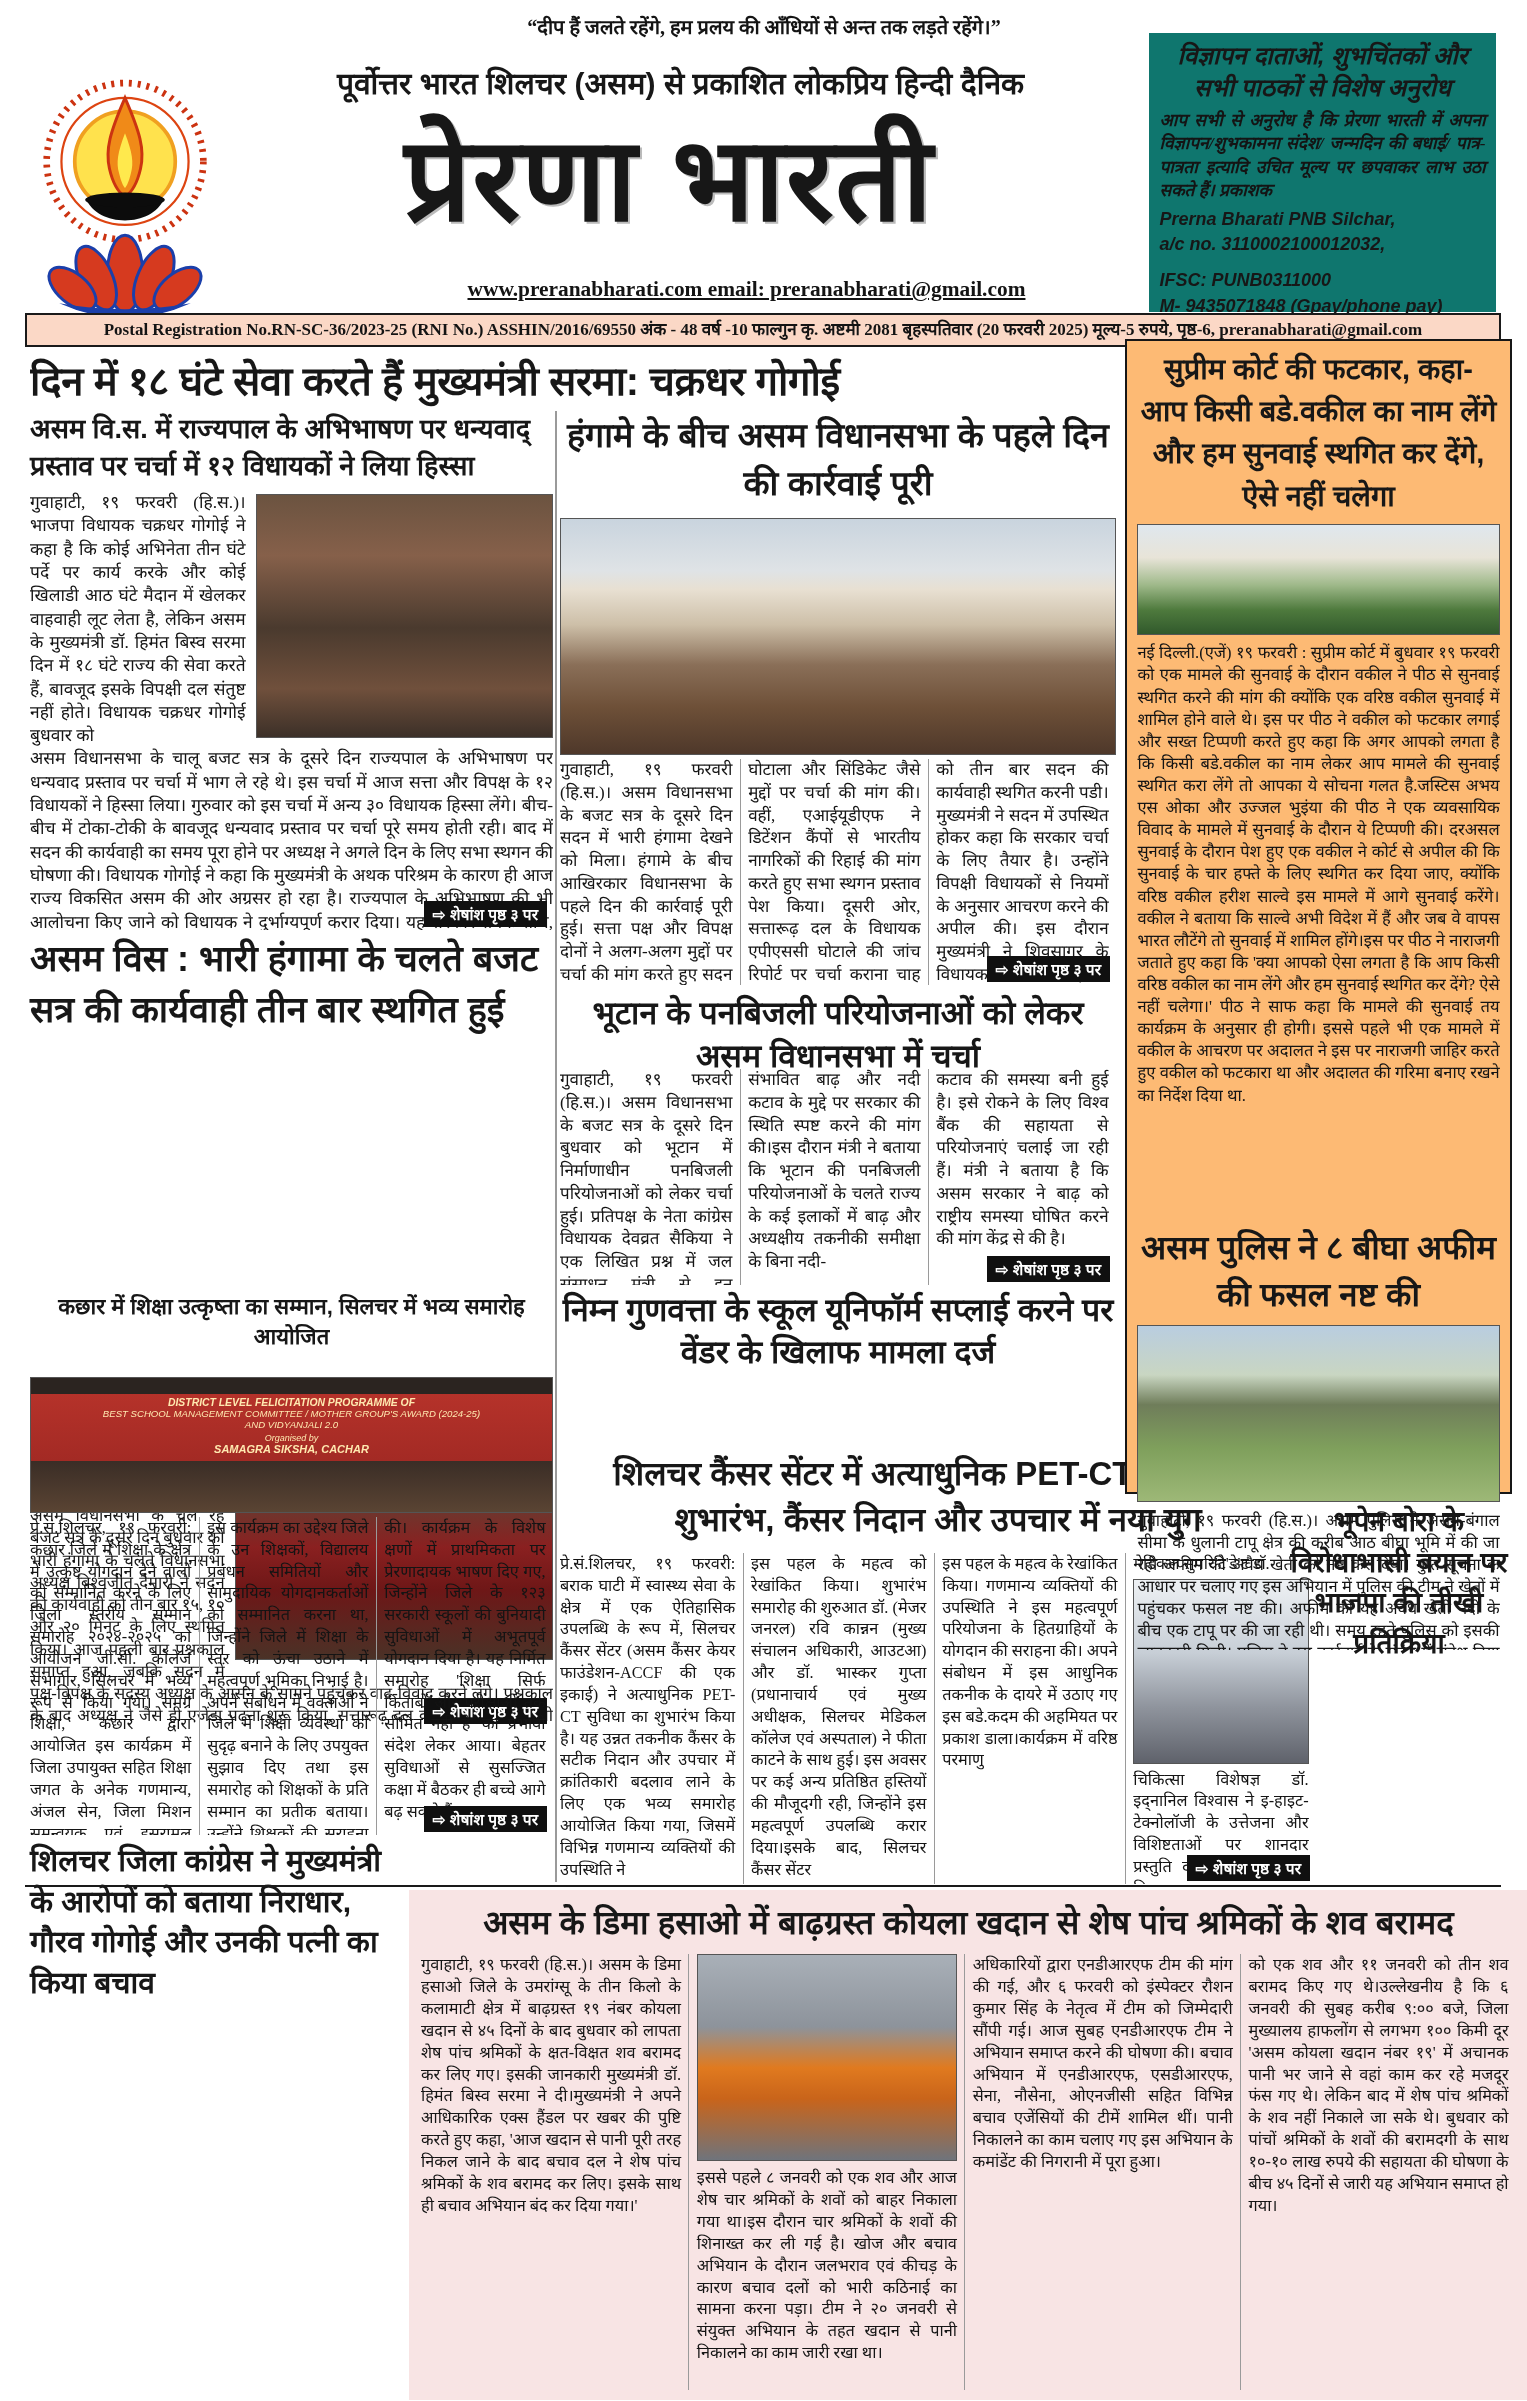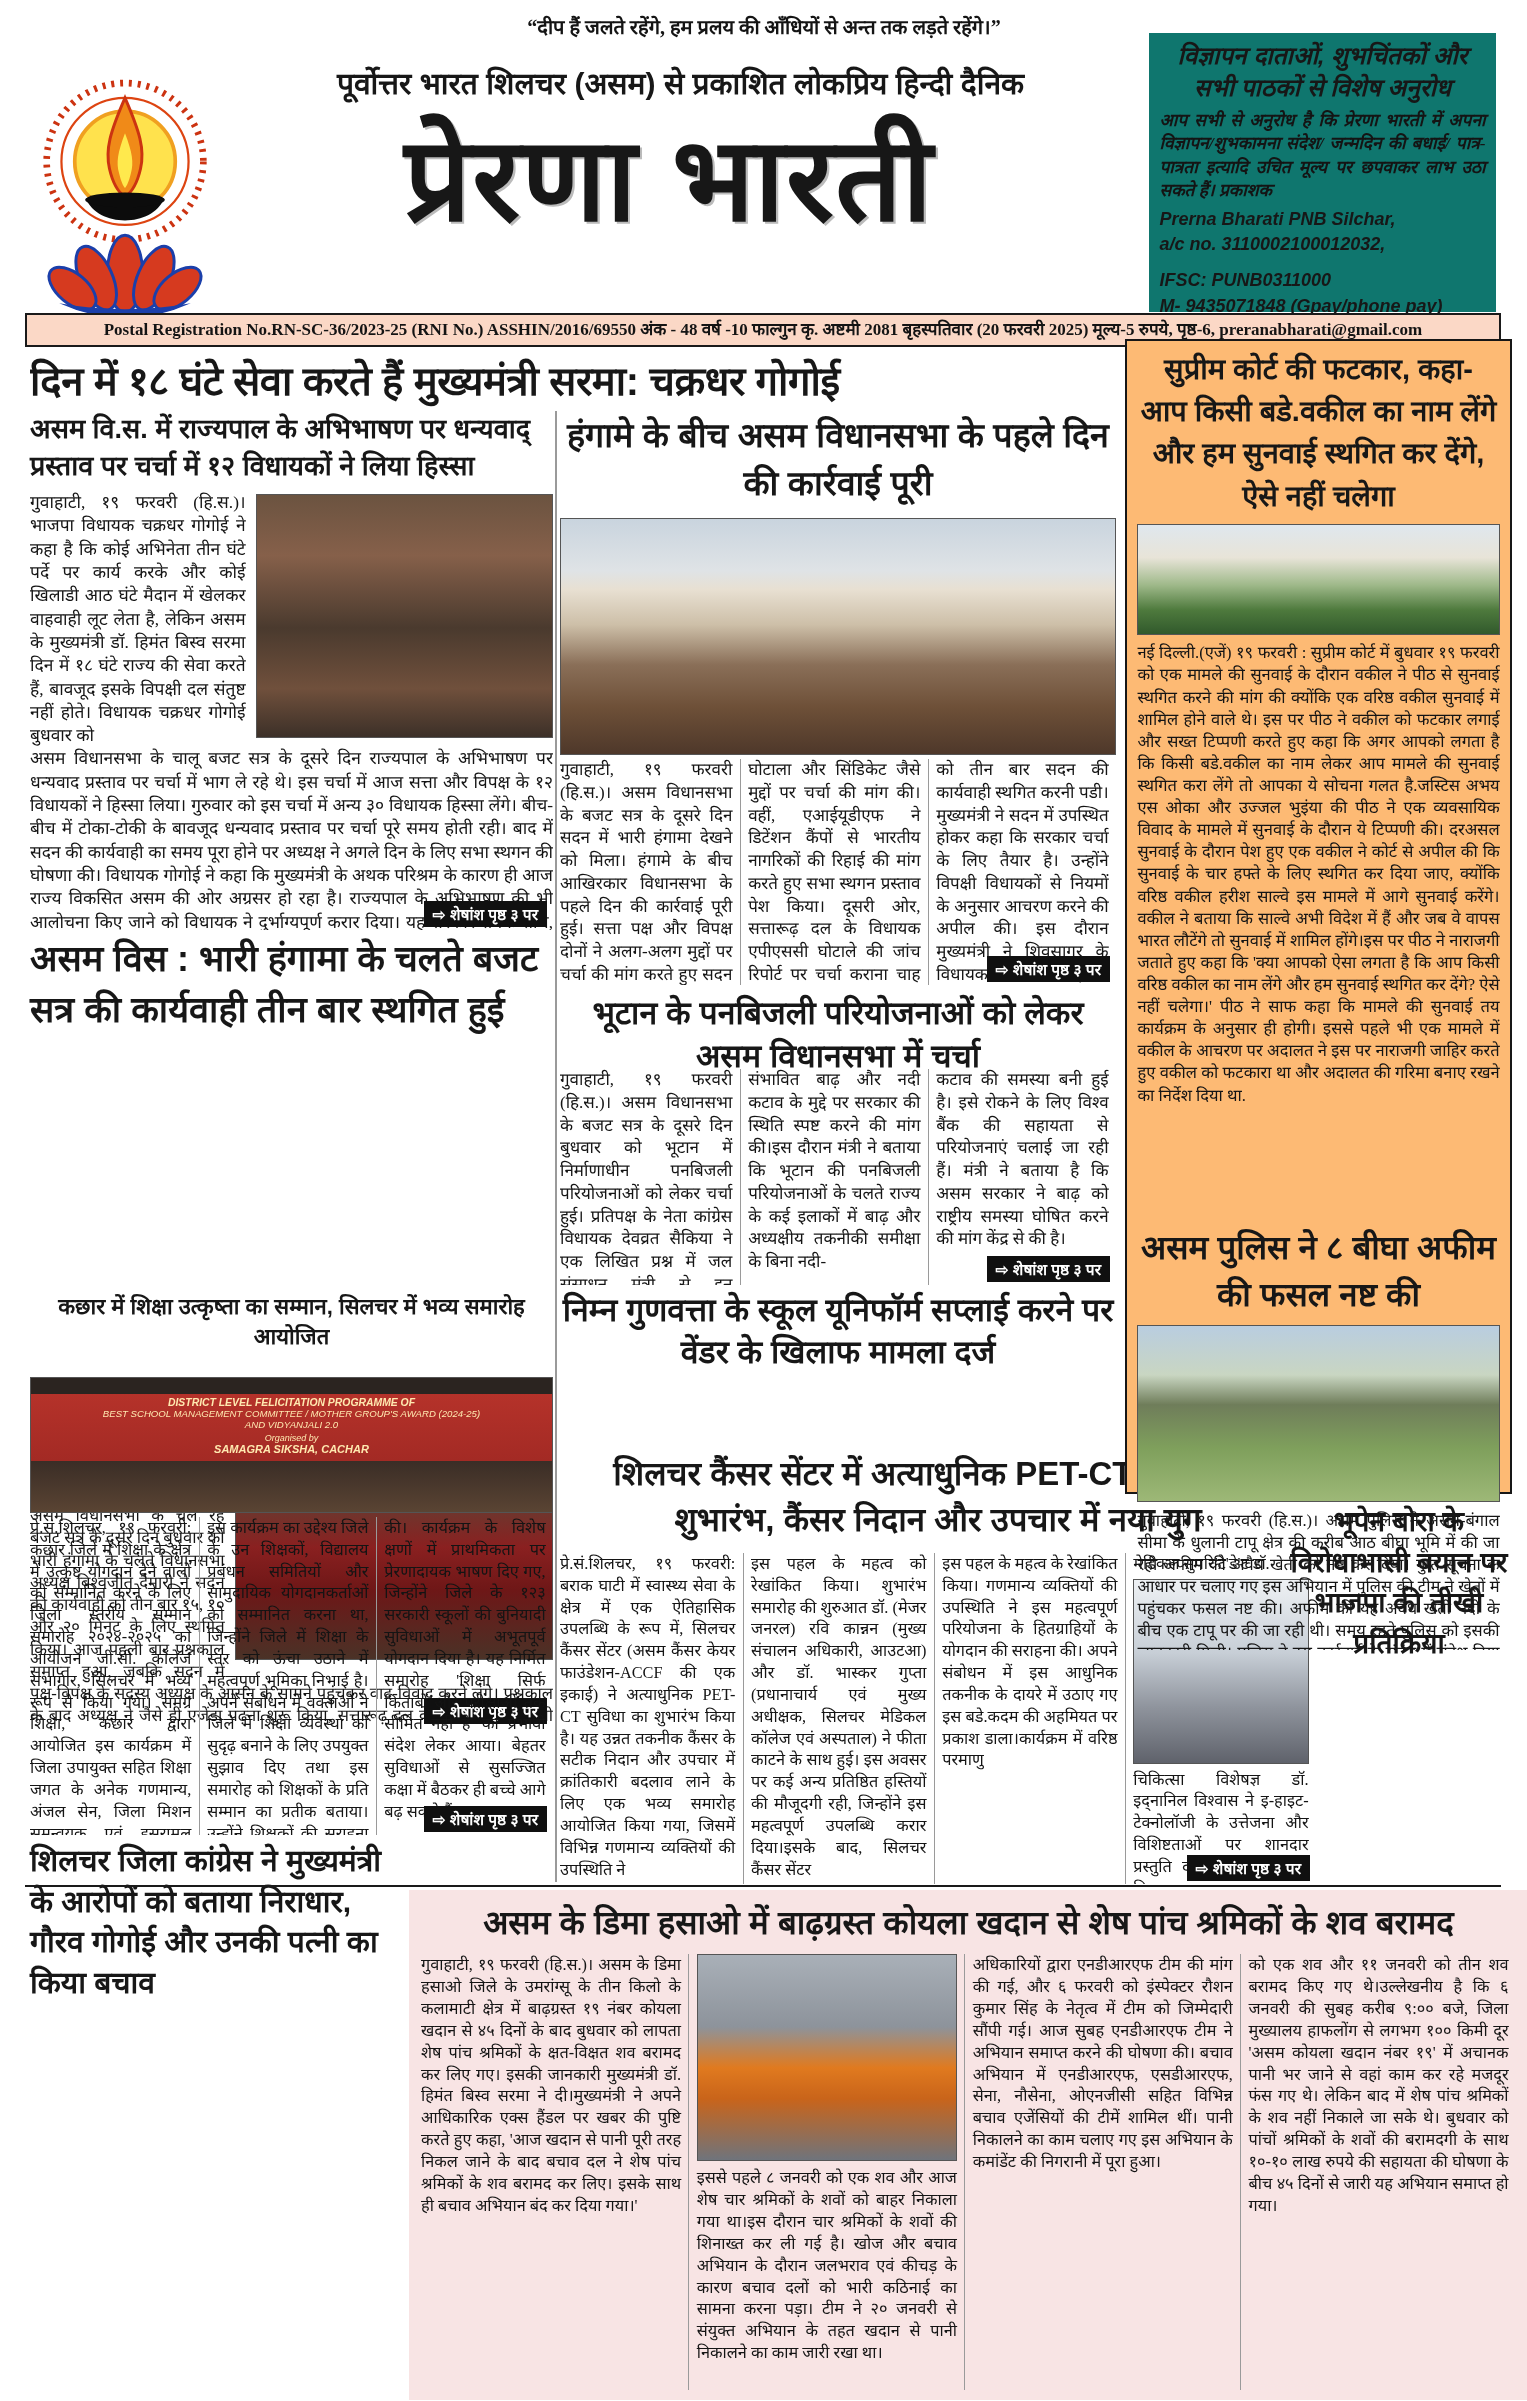--- a/index.html
+++ b/index.html
@@ -44,20 +44,21 @@
         <ellipse cx="190" cy="320" rx="20" ry="38" transform="rotate(50 190 320)"></ellipse>
       </g>
       <path d="M30 340 Q119 380 208 340 Q119 356 30 340 Z" fill="#1b3faa"></path>
     </svg>
   </div>
 
   <div class="abs center hl" style="left:237px;top:62px;width:887px;font-size:30px;">पूर्वोत्तर भारत शिलचर (असम) से प्रकाशित लोकप्रिय हिन्दी दैनिक</div>
 
   <div class="abs center hl" style="left:218px;top:87px;width:902px;height:185px;font-size:117px;line-height:185px;letter-spacing:1.5px;text-shadow:2.2px 2.2px 0 #bbb;">प्रेरणा भारती</div>
 
+  <div class="abs center" style="left:340px;top:277px;width:813px;font-weight:bold;font-size:21.4px;text-decoration:underline;">www.preranabharati.com    email:  preranabharati@gmail.com</div>
 
   <div class="abs" style="left:1149px;top:33px;width:347px;height:279px;background:#0f766e;padding:7.4px 10.4px;box-sizing:border-box;font-style:italic;">
     <div class="hl center" style="font-size:24.4px;line-height:1.28;">विज्ञापन दाताओं, शुभचिंतकों और सभी पाठकों से विशेष अनुरोध</div>
     <div style="font-weight:bold;font-size:17.4px;line-height:1.35;text-align:justify;margin-top:6px;">आप सभी से अनुरोध है कि प्रेरणा भारती  में अपना विज्ञापन/शुभकामना संदेश/ जन्मदिन की बधाई/ पात्र-पात्रता इत्यादि उचित मूल्य पर छपवाकर लाभ उठा सकते हैं। प्रकाशक</div>
     <div class="hl" style="font-size:18px;margin-top:6px;">Prerna Bharati  PNB Silchar,</div>
     <div class="hl" style="font-size:18px;margin-top:4.4px;">a/c no. 3110002100012032,</div>
     <div class="hl" style="font-size:18px;margin-top:15px;">IFSC: PUNB0311000</div>
     <div class="hl" style="font-size:18px;margin-top:4.4px;">M- 9435071848 (Gpay/phone pay)</div>
   </div>
 

